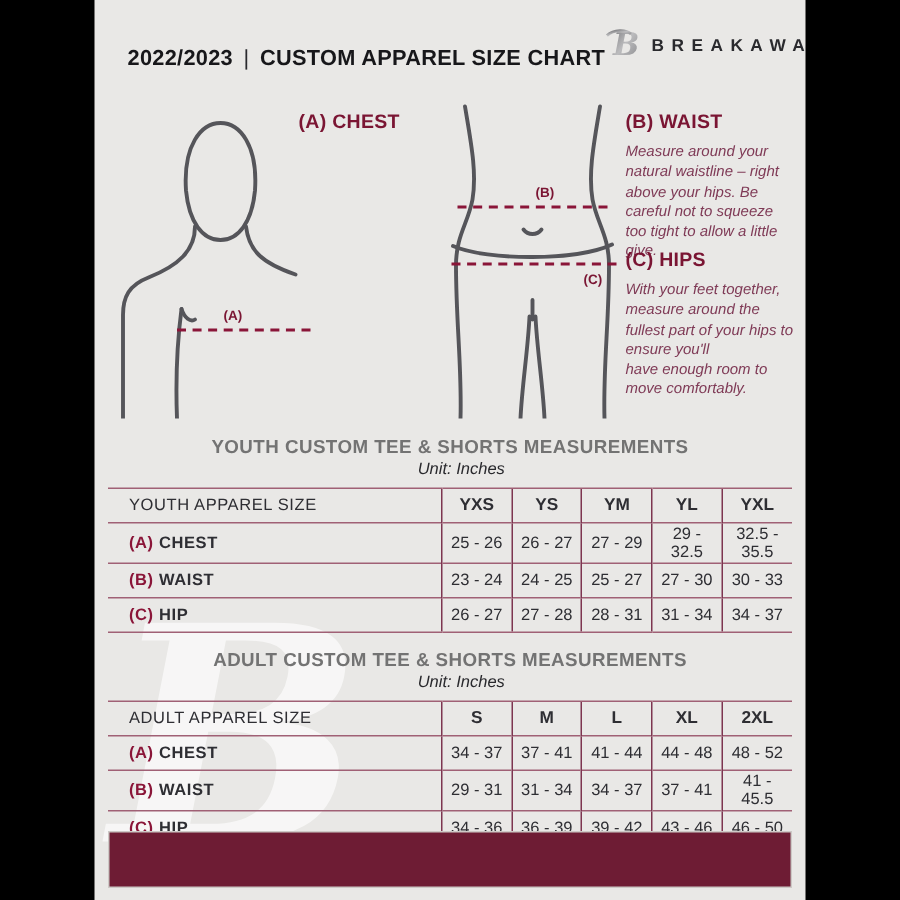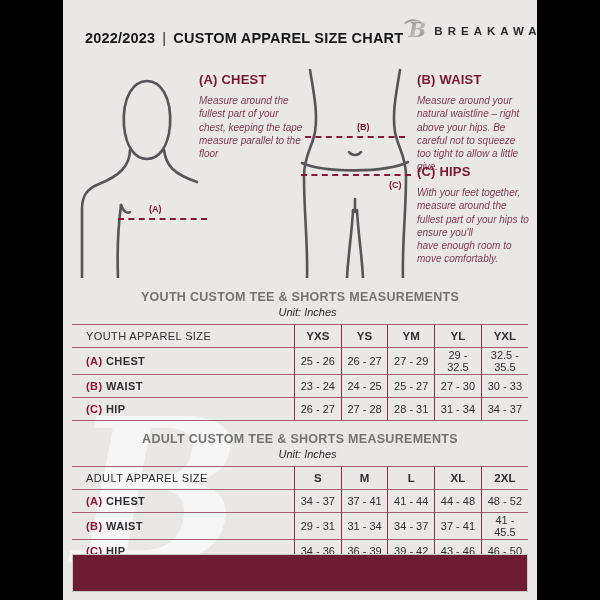--- a/index.html
+++ b/index.html
@@ -94,21 +94,20 @@
         <path d="M57,84 C57,100 46,110 26,118 C13,123 9,131 9,143 L9,212"></path>
         <path d="M48,139 C45,162 44,186 45,212"></path>
         <path d="M48,139 C50,145 54,148 57,146"></path>
         <path d="M91,84 C93,100 101,108 124,116"></path>
       </svg>
       <div class="dash-line" style="left:55px; top:154px; width:89px;"></div>
       <span class="marker" style="left:86px; top:140px;">(A)</span>
 
       <div class="mblock" style="left:136px; top:8px; width:106px;">
         <div class="mh">(A) CHEST</div>
-        <div class="mp">Measure around the fullest part of your chest, keeping the tape measure parallel to the floor</div>
       </div>
 
       <svg class="fig" style="left:230px; top:2px;" width="124" height="212" viewBox="0 0 124 212">
         <path d="M17,4 C21,28 25,48 22,66 C19,82 11,90 11,110 C11,148 15,178 14,212"></path>
         <path d="M107,4 C103,28 99,48 102,66 C105,82 113,90 113,110 C113,148 109,178 110,212"></path>
         <path d="M56,86 C59,90 65,90 68,86"></path>
         <path d="M9,97 C32,107 92,107 115,96"></path>
         <path d="M62,133 C62,138 62,142 62,146"></path>
         <path d="M60,144 C59,166 55,190 54,212"></path>
         <path d="M64,144 C65,166 69,190 70,212"></path>

